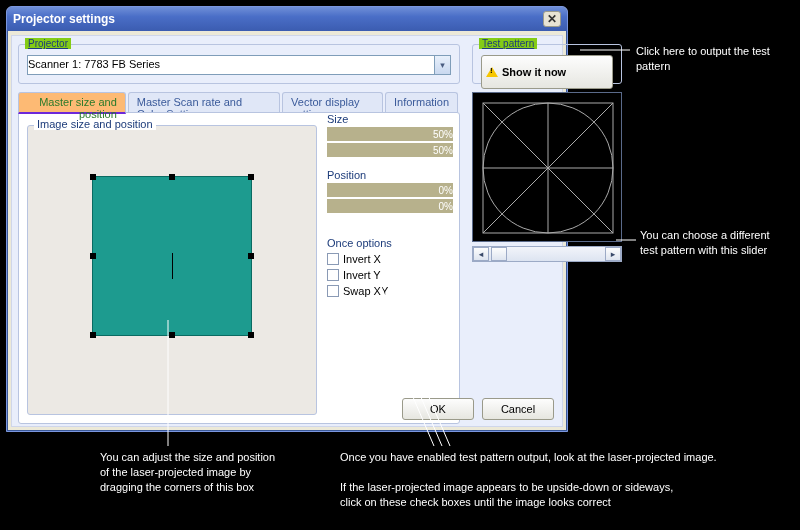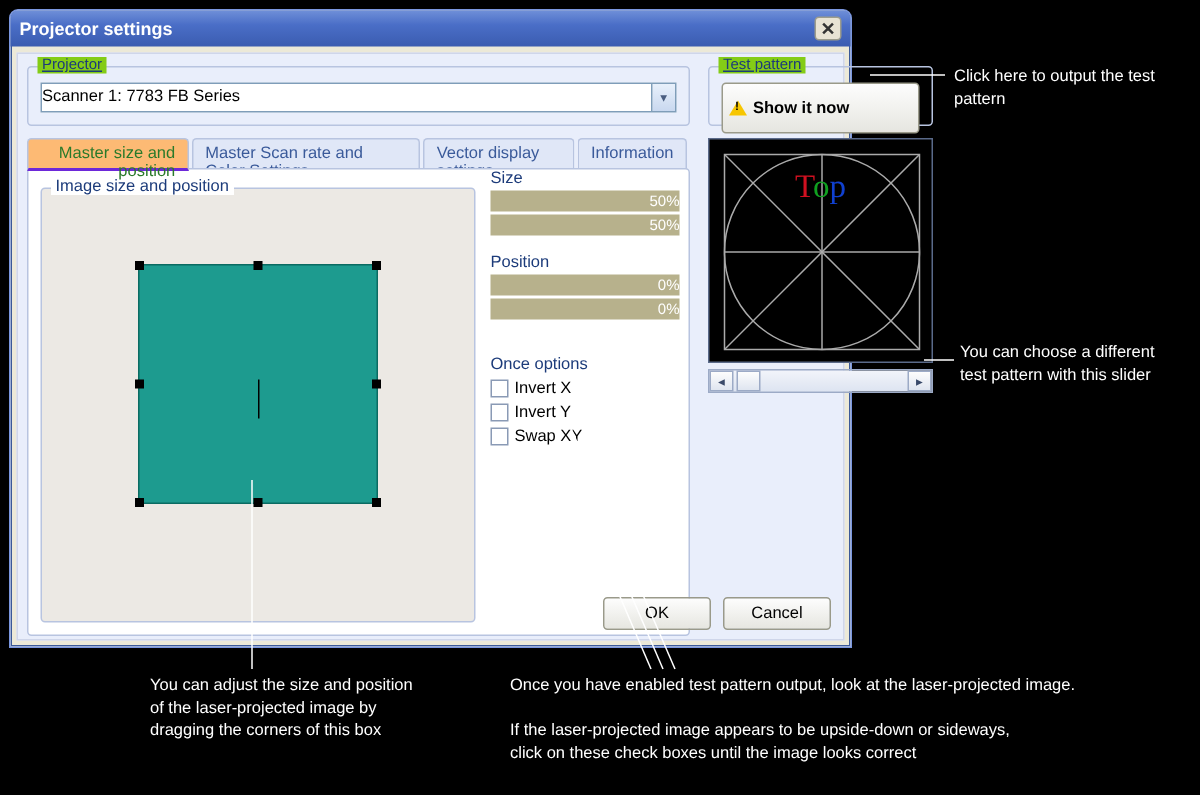--- a/index.html
+++ b/index.html
@@ -308,23 +308,20 @@
     <div class="preview-area">
       <div class="preview">
         <svg width="150" height="150">
           <rect x="10" y="10" width="130" height="130" fill="none" stroke="#aaa" stroke-width="1"></rect>
           <circle cx="75" cy="75" r="65" fill="none" stroke="#aaa" stroke-width="1"></circle>
           <line x1="10" y1="10" x2="140" y2="140" stroke="#aaa"></line>
           <line x1="140" y1="10" x2="10" y2="140" stroke="#aaa"></line>
           <line x1="75" y1="10" x2="75" y2="140" stroke="#aaa"></line>
           <line x1="10" y1="75" x2="140" y2="75" stroke="#aaa"></line>
         </svg>
-        <div class="toptext">
-          <span class="r">T</span><span class="g">o</span><span class="b">p</span>
-        </div>
       </div>
       <div class="hscroll">
         <div class="btn">◂</div>
         <div class="track">
           <div class="thumb"></div>
         </div>
         <div class="btn">▸</div>
       </div>
     </div>
 

